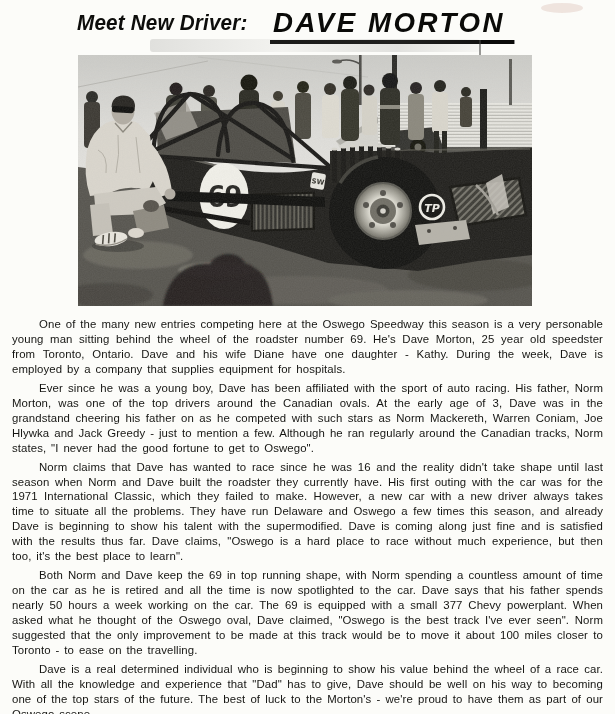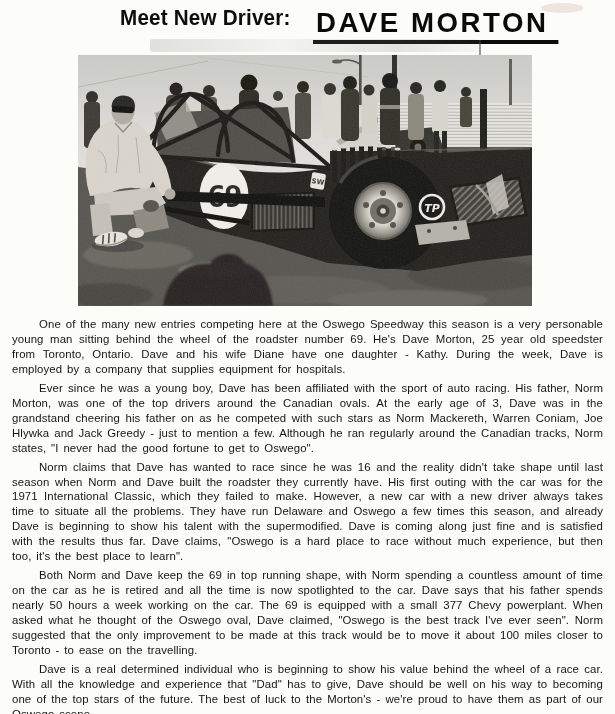--- a/index.html
+++ b/index.html
@@ -4,21 +4,21 @@
 <style>
   html,body{margin:0;padding:0;}
   body{
     width:615px;height:714px;position:relative;overflow:hidden;
     background:#fcfcf9;
     font-family:"Liberation Sans",sans-serif;
     color:#151512;
   }
   
   .masthead{position:absolute;left:0;top:6px;width:615px;}
-  .title-row{display:flex;align-items:flex-start;margin-left:120px;}
+  .title-row{display:flex;align-items:center;margin-left:77px;font-style:italic;}
   .title-prefix{
     font-weight:bold;font-size:21.5px;letter-spacing:.2px;
     color:#0d0d0b;transform:scaleX(.96);transform-origin:left bottom;
     padding-bottom:3px;white-space:nowrap;
   }
   .title-name{
     font-weight:bold;font-size:28.5px;letter-spacing:2.6px;
     color:#0a0a08;margin-left:15px;white-space:nowrap;
     border-bottom:4px solid #0b0b0a;padding:0 10px 1px 3px;
     transform:scaleX(.97);transform-origin:left bottom;

